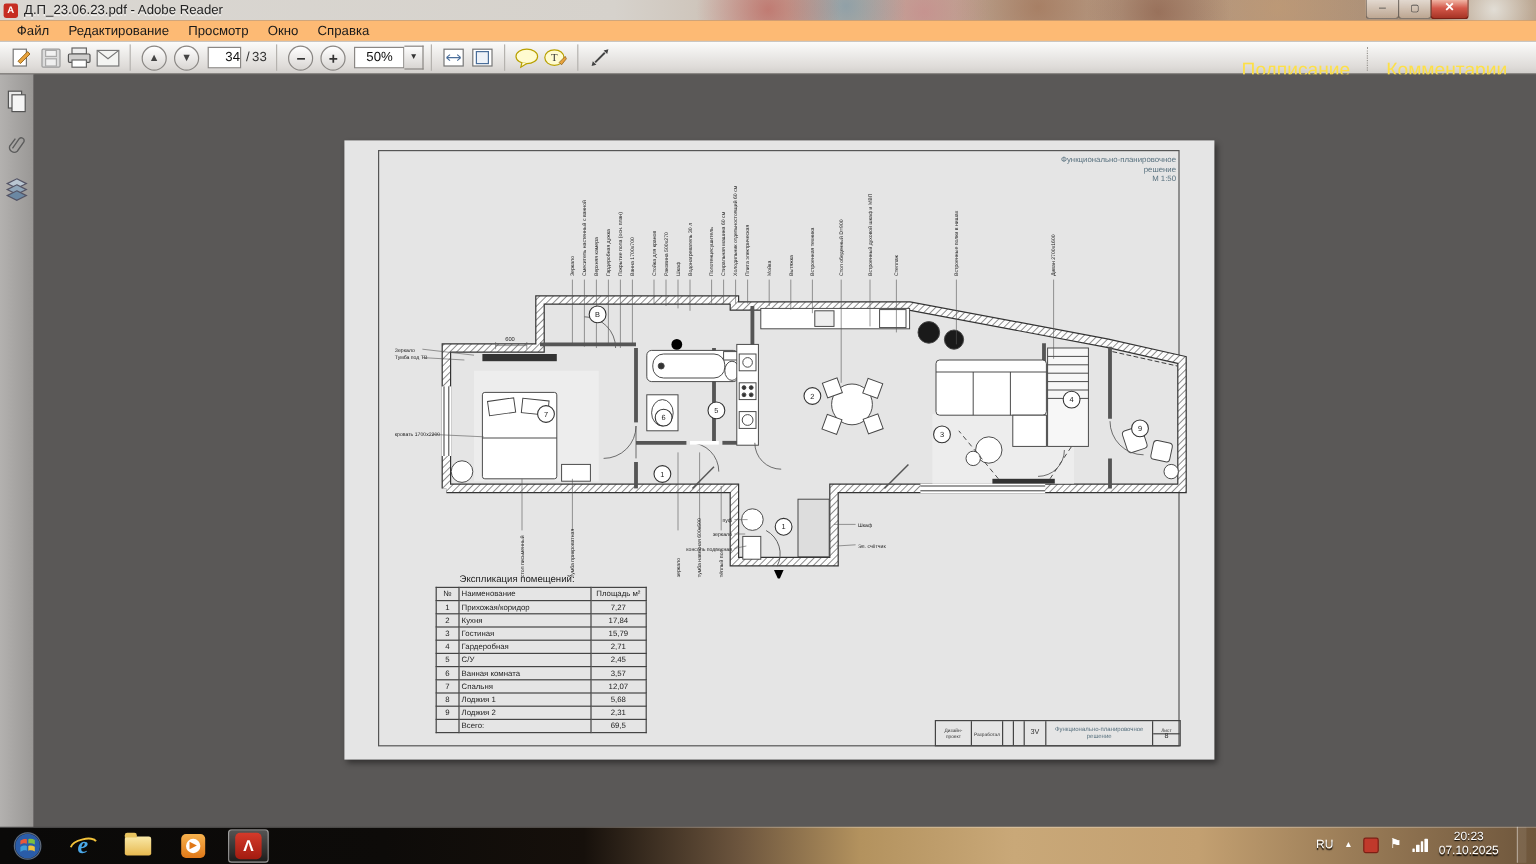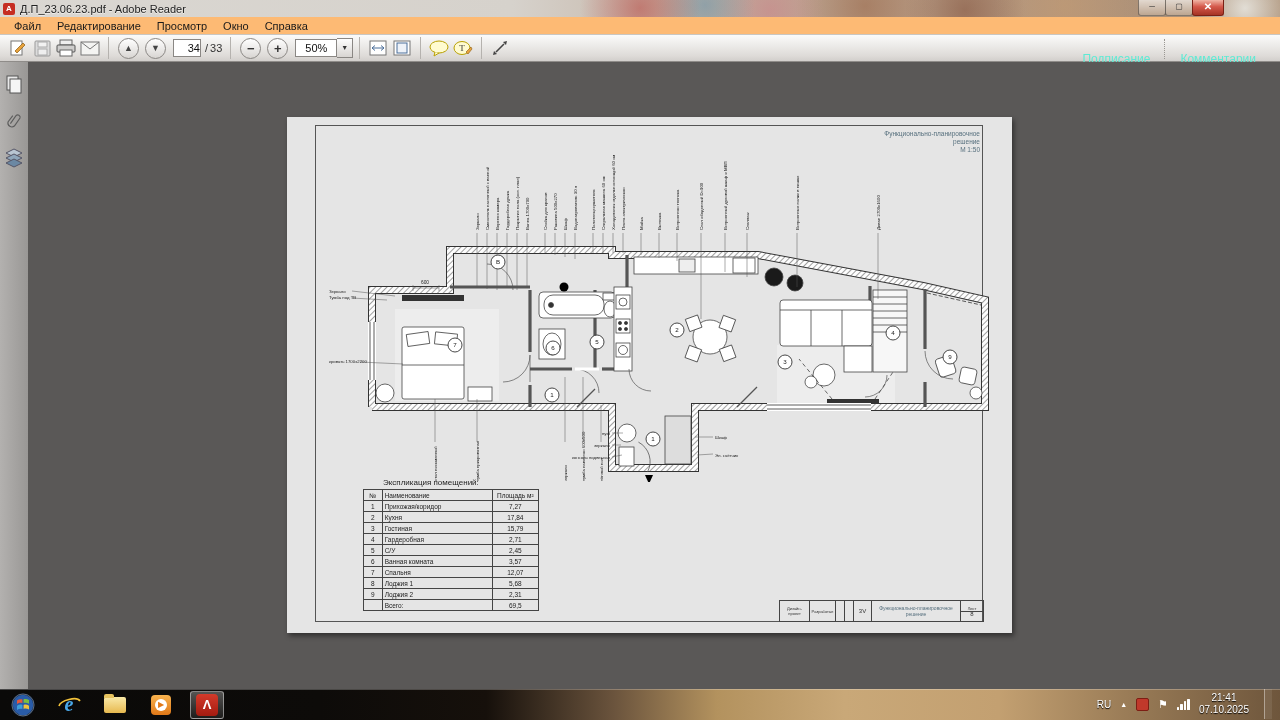--- a/index.html
+++ b/index.html
@@ -41,21 +41,21 @@
     font-size:9px;color:#444;margin:0 3px;}
   .circ.pm{font-size:13px;font-weight:bold;color:#333;}
   .pagebox{width:26px;height:16px;border:1px solid #8a8784;background:#fff;font-size:11px;
     text-align:right;line-height:16px;color:#111;margin:0 4px;}
   .pagetotal{font-size:11px;color:#333;margin-right:2px;}
   .zoombox{width:40px;height:16px;border:1px solid #8a8784;background:#fff;font-size:11px;
     text-align:center;line-height:16px;color:#111;margin-left:4px;}
   .zoomdrop{width:15px;height:18px;border:1px solid #8a8784;border-left:none;
     background:linear-gradient(#fdfdfd,#d8d5d2);font-size:7px;color:#333;text-align:center;line-height:18px;}
   .rightlinks{position:absolute;right:10px;top:35px;height:27px;display:flex;align-items:center;}
-  .rlink{font-size:12px;color:#5eead4;padding:0 14px;margin-top:20px;}
+  .rlink{font-size:16px;color:#fde047;padding:0 14px;margin-top:20px;}
   .rsep{width:1px;height:20px;border-left:1px dotted #9a9792;}
   
   .sidebar{position:absolute;left:0;top:62px;width:28px;height:628px;
     background:linear-gradient(90deg,#b3b1af,#999795);border-right:1px solid #7e7c7a;}
   .sbico{width:20px;height:22px;margin:12px auto 14px auto;display:block;}
   
   .viewport{position:absolute;left:28px;top:62px;width:1252px;height:628px;background:#5a5857;}
   .page{position:absolute;left:259px;top:55px;width:725px;height:516px;background:#e5e5e5;
     box-shadow:2px 3px 5px rgba(0,0,0,.45);}
   .frame{position:absolute;left:28px;top:8px;width:668px;height:497px;border:1px solid #555;box-sizing:border-box;}
@@ -581,19 +581,19 @@
       <span class="arrow">▲</span>
       <span class="redsq"></span>
       <span class="flagg">⚑</span>
       <span class="bars">
         <i style="height:3px"></i>
           <i style="height:6px"></i>
           <i style="height:9px"></i>
           <i style="height:11px"></i>
       </span>
       <span class="clock">
-        <span>21:41</span><br>
+        <span>20:23</span><br>
         <span>07.10.2025</span>
       </span>
       <span class="showdesk"></span>
     </div>
   </div>
 </div>
 
 </body></html>

